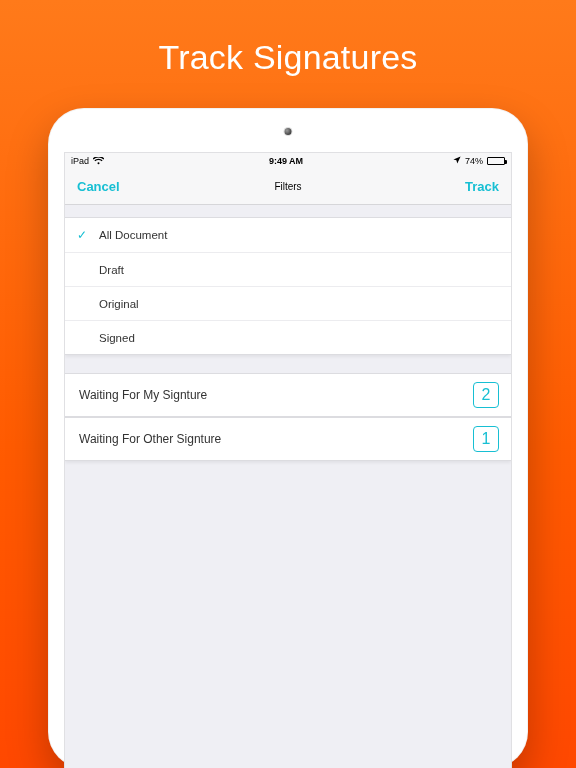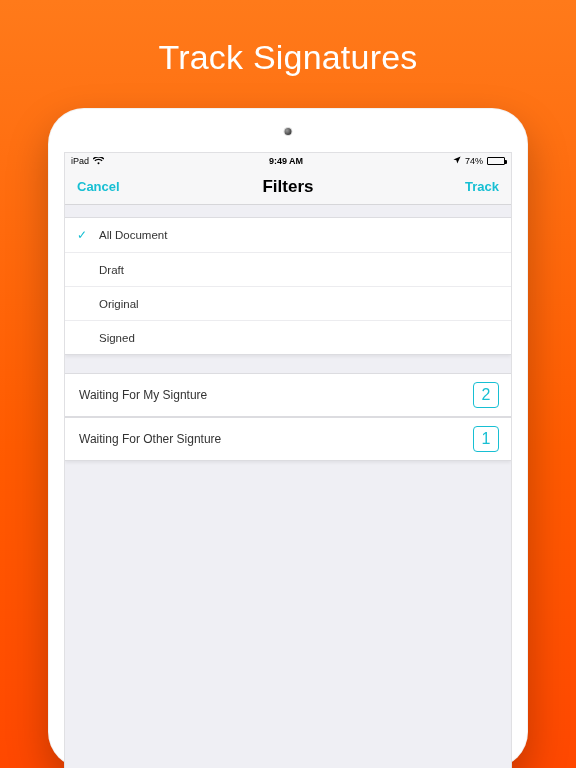--- a/index.html
+++ b/index.html
@@ -44,21 +44,21 @@
   .batt-shell { width:18px; height:8px; border:1px solid #000; border-radius:1px; position:relative; }
   .batt-shell::after { content:""; position:absolute; right:-3px; top:2px; width:2px; height:4px; background:#000; border-radius:0 1px 1px 0; }
   .batt-fill { height:100%; width:29%; background:#000; }
   
   .navbar {
     height: 36px; background: #f7f7f8; border-bottom: 1px solid #d6d6d9;
     display:flex; align-items:center; justify-content:space-between;
     padding: 0 12px; position: relative;
   }
   .nav-btn { color:#17bfd3; font-size:13px; font-weight:700; background:none; border:none; cursor:pointer; }
-  .nav-title { position:absolute; left:0; right:0; text-align:center; font-size:17px; font-weight:700; color:#000; pointer-events:none; }
+  .nav-title { position:absolute; left:0; right:0; text-align:center; font-size:10px; font-weight:400; color:#000; pointer-events:none; }
   
   .group { background:#fff; border-top:1px solid #dcdce0; border-bottom:1px solid #dcdce0; box-shadow: 0 2px 3px rgba(0,0,0,0.06); }
   .group + .spacer { height: 18px; }
   .row {
     display:flex; align-items:center; height:34px; padding: 0 14px 0 34px;
     font-size:11.5px; color:#333; position:relative; cursor:pointer;
   }
   .row + .row { border-top: 1px solid #ececef; }
   .check { position:absolute; left:12px; top:50%; transform:translateY(-50%);
     color:#17bfd3; font-size:12px; line-height:1; }

